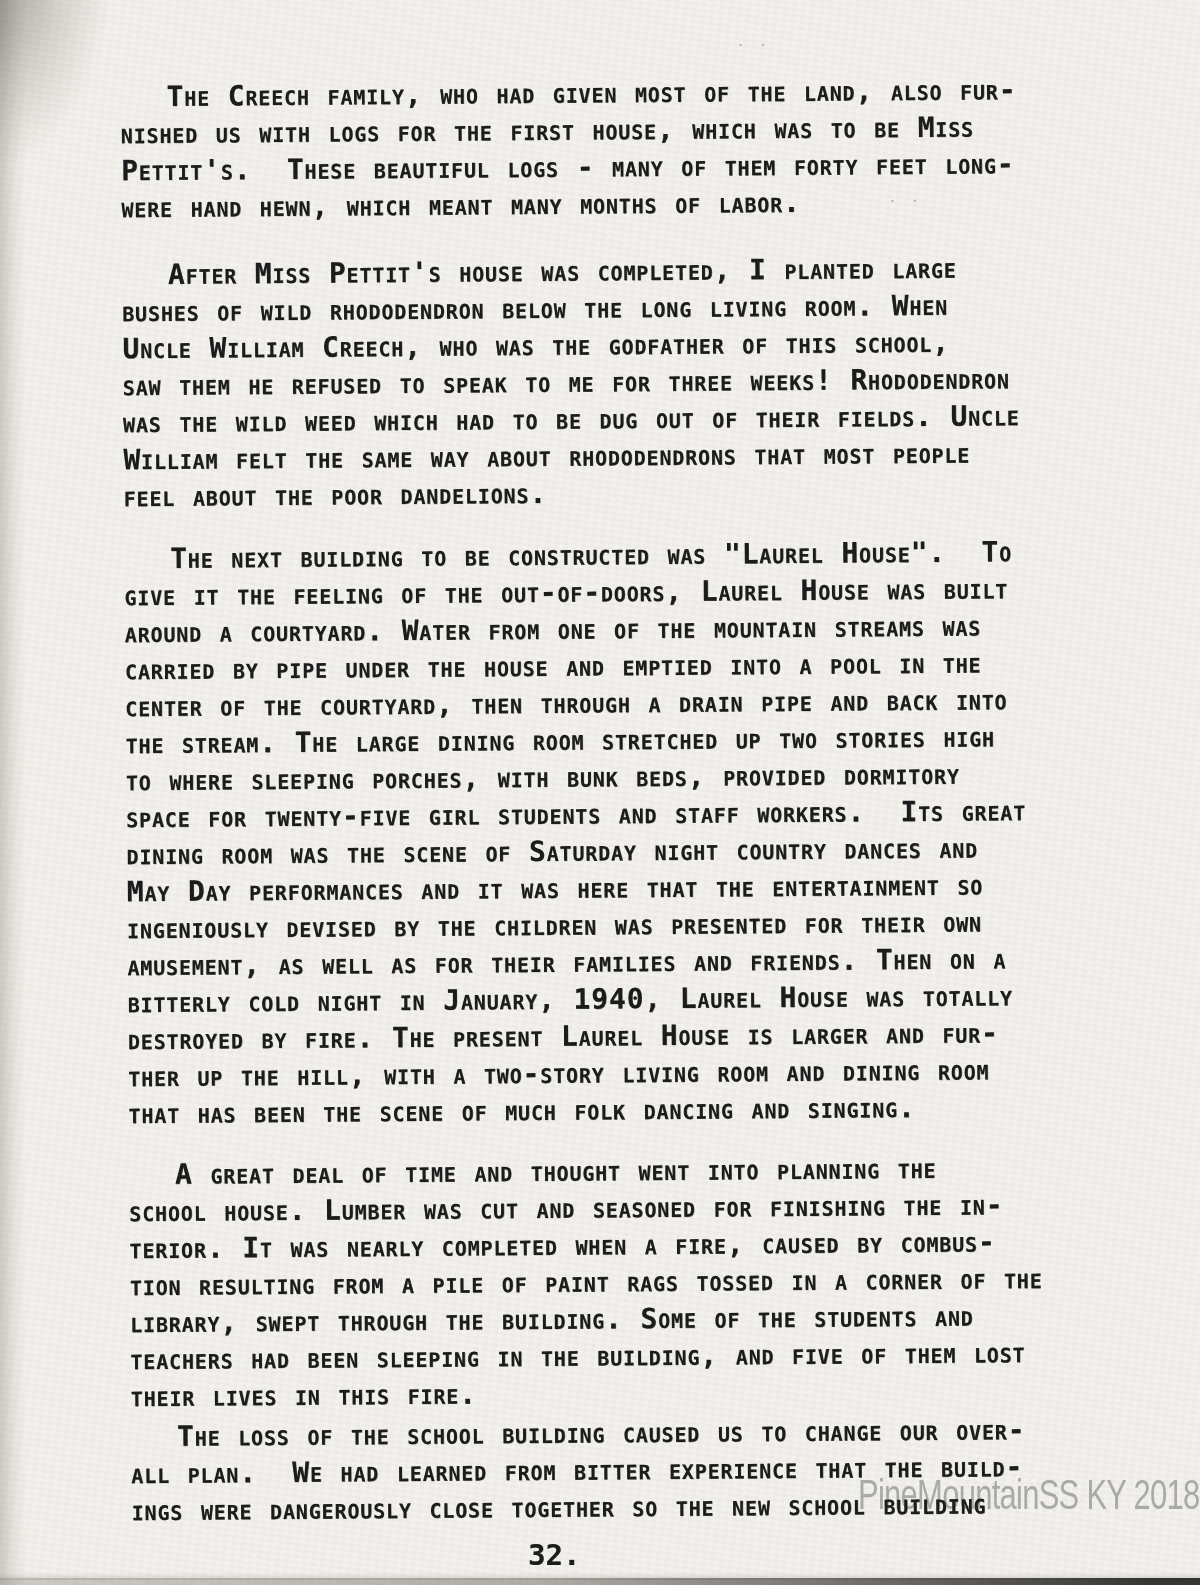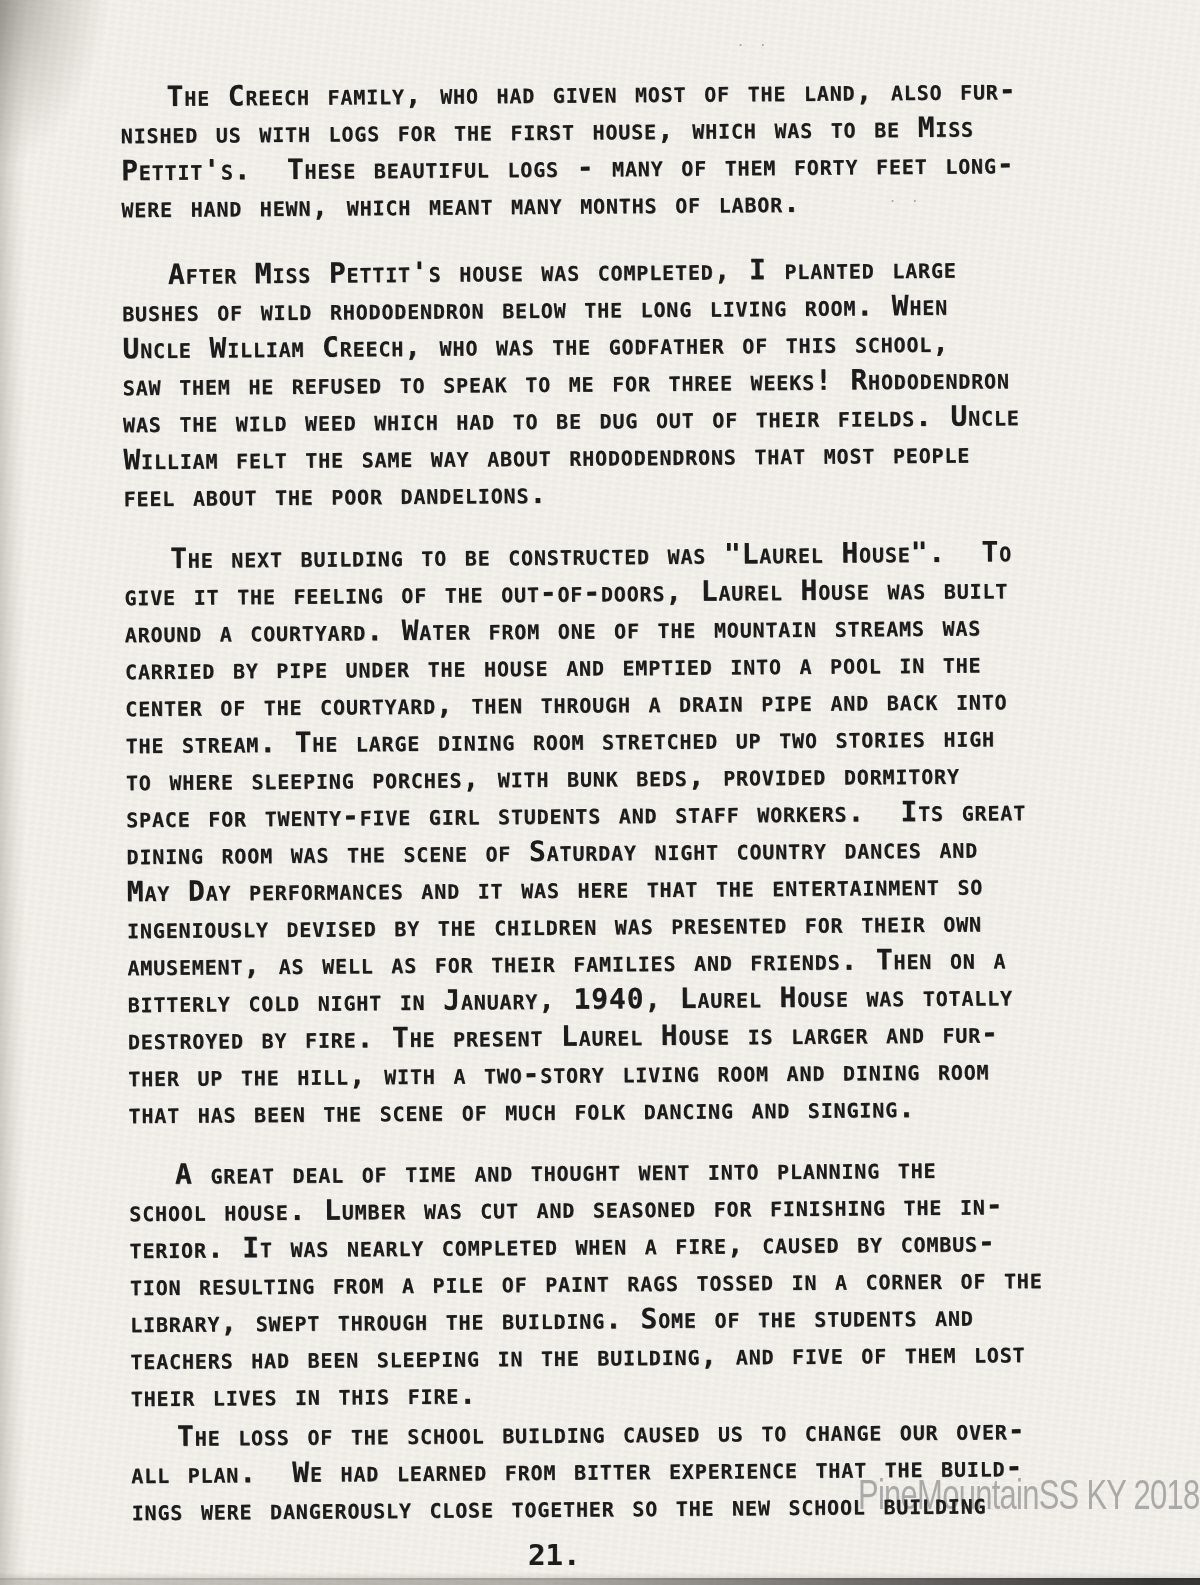--- a/index.html
+++ b/index.html
@@ -113,16 +113,16 @@
     <div class="para" style="top: 1418px;">
       <div class="line first">The loss of the school building caused us to change our over-</div>
       <div class="line">all plan.  We had learned from bitter experience that the build-</div>
       <div class="line">ings were dangerously close together so the new school building</div>
     </div>
   </div>
 
 <div class="pencil-dots dots-top">· ·</div>
 <div class="pencil-dots dots-mid">· ·</div>
 
-<div class="page-number">21.</div>
+<div class="page-number">32.</div>
 
 <div class="bottom-edge-soft"></div>
 <div class="bottom-edge"></div>
 
 </body></html>

